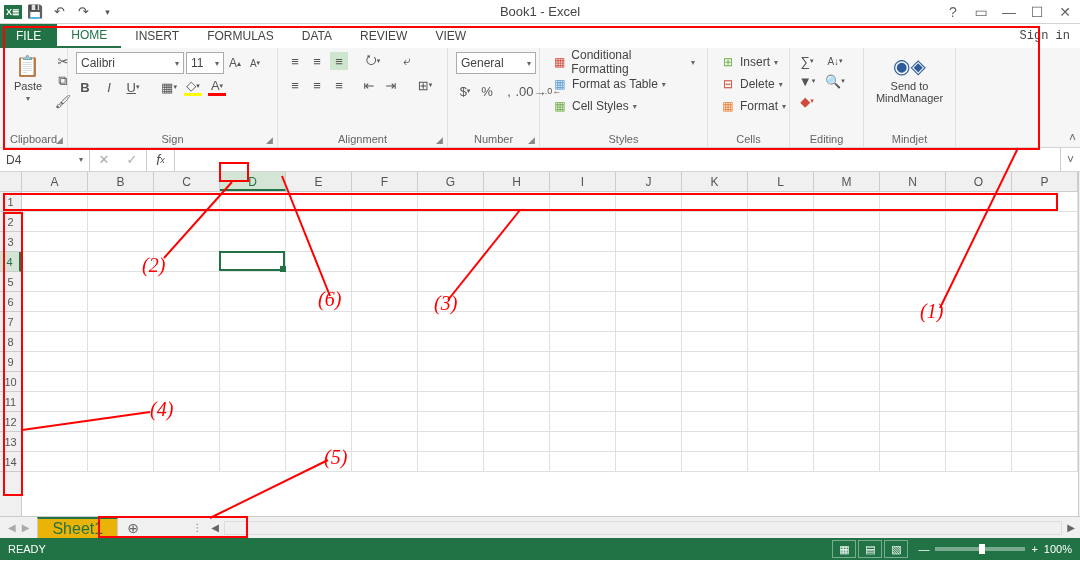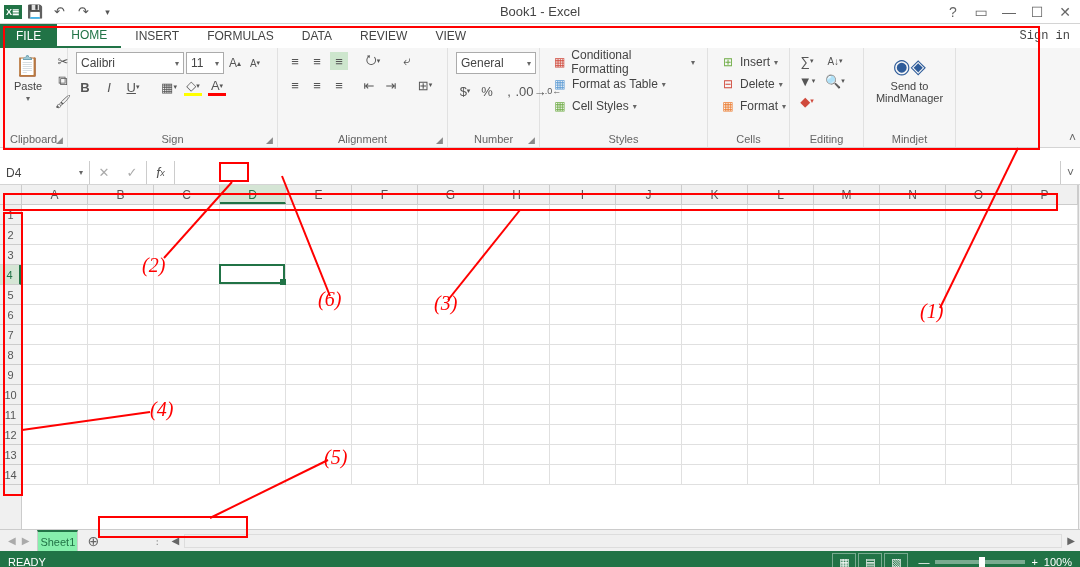--- a/index.html
+++ b/index.html
@@ -35,21 +35,21 @@
 .smallcol { display: flex; flex-direction: column; gap: 2px; }
 .smallbtn { width: 18px; height: 18px; display: flex; align-items: center; justify-content: center; font-size: 13px; color: #555; }
 .rowbtns { display: flex; gap: 2px; align-items: center; }
 .combo { height: 22px; border: 1px solid #ababab; background: #fff; display: flex; align-items: center; padding: 0 4px; font-size: 12px; }
 .combo .arr { margin-left: auto; font-size: 8px; color: #666; }
 .midbtn { height: 20px; display: flex; align-items: center; gap: 4px; padding: 0 4px; font-size: 12px; color: #444; }
 .midbtn .arr { font-size: 8px; color: #666; }
 .ic { display: inline-flex; width: 16px; height: 16px; align-items: center; justify-content: center; }
 
 
-.fbar { height: 24px; border-bottom: 1px solid #d4d4d4; display: flex; align-items: stretch; margin-top: 13px; }
+.fbar { height: 24px; border-bottom: 1px solid #d4d4d4; display: flex; align-items: stretch; }
 .namebox { width: 90px; border-right: 1px solid #ccc; display: flex; align-items: center; padding: 0 6px; background: #fff; }
 .namebox .arr { margin-left: auto; font-size: 8px; color: #666; }
 .fxbtns { display: flex; align-items: center; border-right: 1px solid #ccc; }
 .fxbtns span { width: 28px; text-align: center; color: #aaa; font-size: 13px; }
 .fxbtn { width: 28px; display: flex; align-items: center; justify-content: center; font-style: italic; color: #555; font-size: 14px; border-right: 1px solid #ccc; }
 .formula { flex: 1; padding: 0 6px; display: flex; align-items: center; }
 .fbarexp { width: 20px; display: flex; align-items: center; justify-content: center; color: #666; border-left: 1px solid #ccc; }
 
 
 .gridwrap { position: relative; height: 344px; display: flex; }
@@ -65,21 +65,21 @@
 .cell { width: 66px; height: 20px; border-right: 1px solid #e0e0e0; border-bottom: 1px solid #e0e0e0; }
 .activecell { position: absolute; border: 2px solid #217346; background: #fff; pointer-events: none; }
 .activecell .handle { position: absolute; right: -3px; bottom: -3px; width: 6px; height: 6px; background: #217346; }
 .vscroll { width: 18px; border-left: 1px solid #ccc; background: #f0f0f0; display: flex; flex-direction: column; }
 .vscroll .arrow, .hscroll .arrow { height: 18px; width: 18px; display: flex; align-items: center; justify-content: center; font-size: 10px; color: #666; }
 .vscroll .track { flex: 1; background: #f0f0f0; }
 
 
 .sheettabs { height: 22px; border-top: 1px solid #ccc; display: flex; align-items: stretch; background: #f0f0f0; }
 .navtabs { display: flex; align-items: center; padding: 0 8px; gap: 6px; color: #aaa; font-size: 10px; }
-.sheettab { padding: 0 2px; background: #86efac; border: 1px solid #ccc; border-bottom: none; display: flex; align-items: center; font-size: 11px; color: #217346; border-top: 2px solid #217346; }
+.sheettab { padding: 0 14px; background: #eab308; border: 1px solid #ccc; border-bottom: none; display: flex; align-items: center; font-size: 16px; color: #217346; border-top: 2px solid #217346; }
 .addsheet { width: 30px; display: flex; align-items: center; justify-content: center; color: #666; font-size: 14px; }
 .hscroll { flex: 1; display: flex; align-items: center; margin-left: 40px; }
 .hscroll .track { flex: 1; height: 14px; background: #f0f0f0; border: 1px solid #ddd; }
 
 
 .status { height: 22px; background: #217346; color: #fff; display: flex; align-items: center; padding: 0 8px; font-size: 11px; }
 .status .views { margin-left: auto; display: flex; gap: 2px; align-items: center; }
 .status .viewbtn { width: 24px; height: 18px; border: 1px solid rgba(255,255,255,.4); display: flex; align-items: center; justify-content: center; font-size: 11px; }
 .status .zoom { display: flex; align-items: center; gap: 6px; margin-left: 10px; }
 .status .ztrack { width: 90px; height: 4px; background: rgba(255,255,255,.4); position: relative; }

